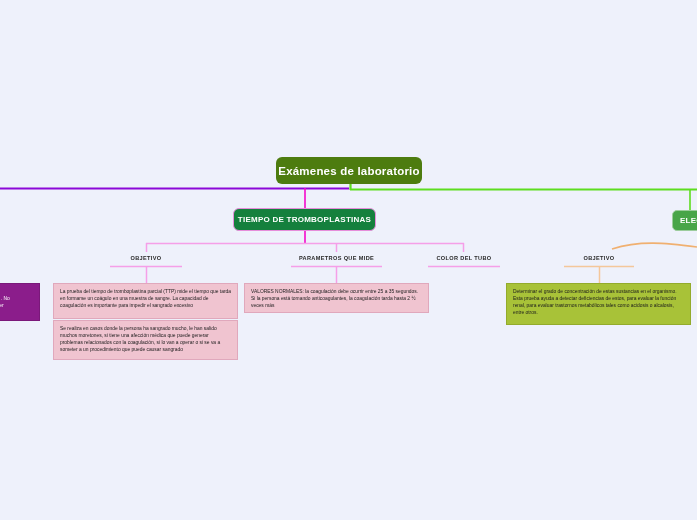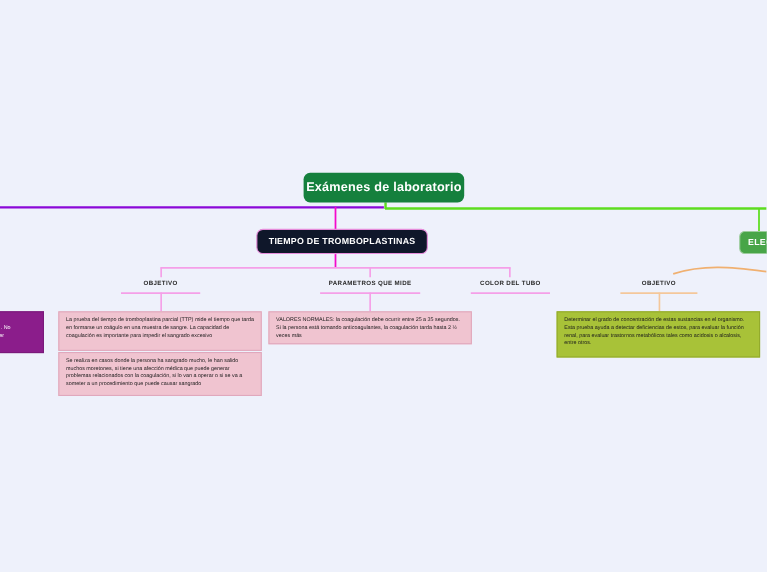--- a/index.html
+++ b/index.html
@@ -30,32 +30,32 @@
     display: flex;
     align-items: center;
     justify-content: center;
     text-align: center;
     z-index: 5;
   }
 
   .root-node {
     left: 276px; top: 157px;
     width: 146px; height: 27px;
-    background: #15803d;
+    background: #4d7c0f;
     border-radius: 6px;
     color: #ffffff;
     font-size: 11.5px;
     font-weight: bold;
     letter-spacing: 0.2px;
   }
 
   .branch-node-magenta {
     left: 233px; top: 208px;
-    width: 156px; height: 23px;
-    background: #0f172a;
+    width: 143px; height: 23px;
+    background: #15803d;
     border: 1.5px solid #e68ddb;
     border-radius: 6px;
     color: #ffffff;
     font-size: 8px;
     font-weight: bold;
     letter-spacing: 0.25px;
   }
 
   .branch-node-green {
     left: 672px; top: 210px;

